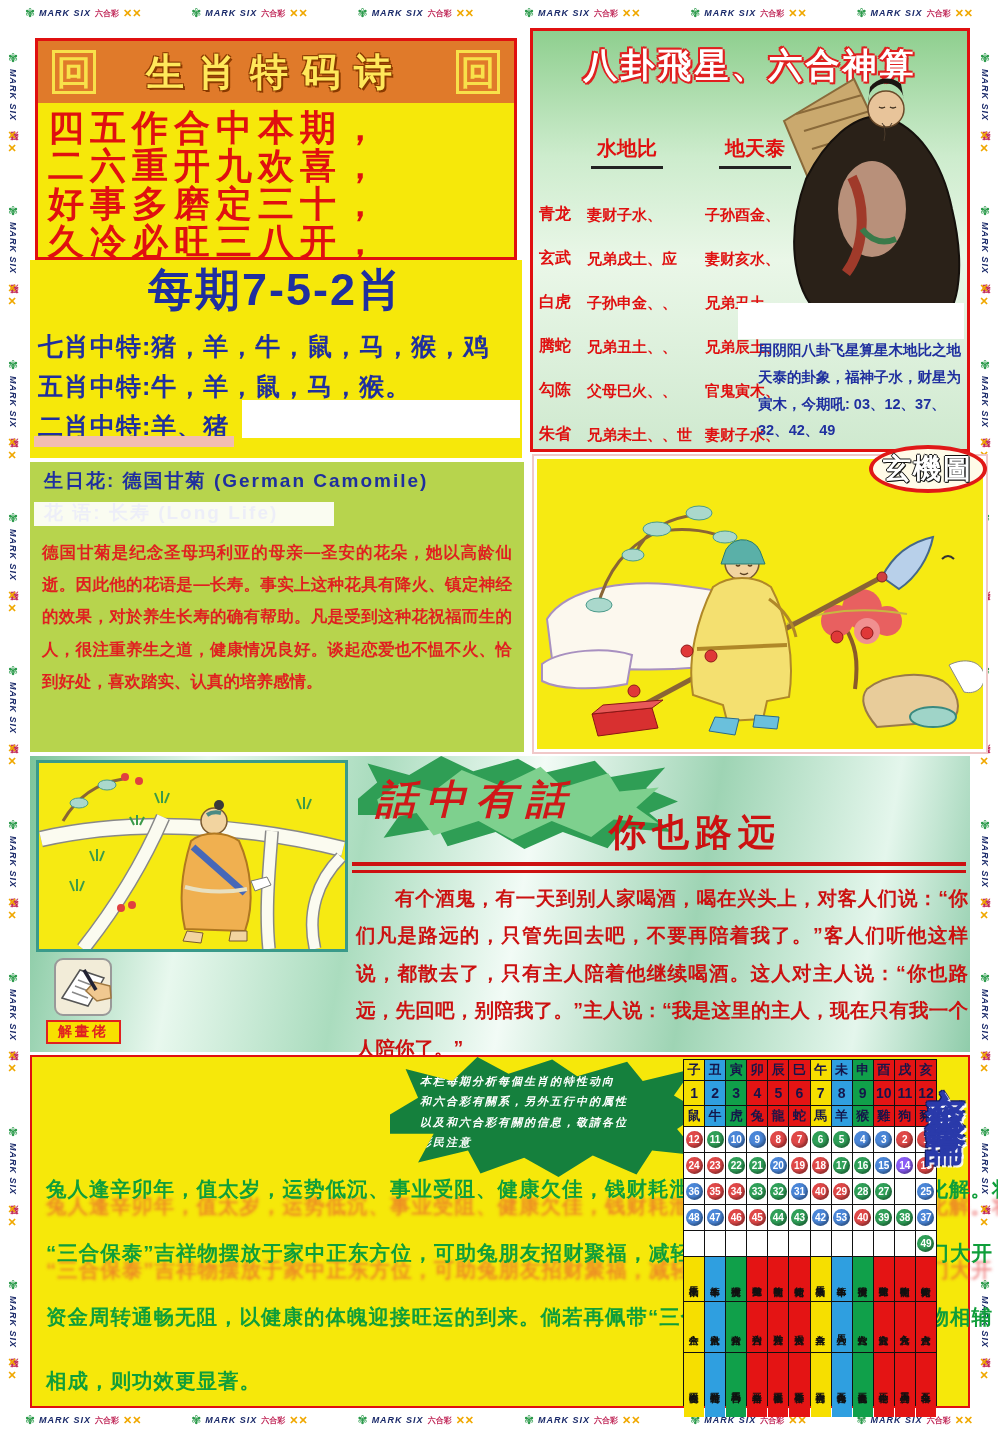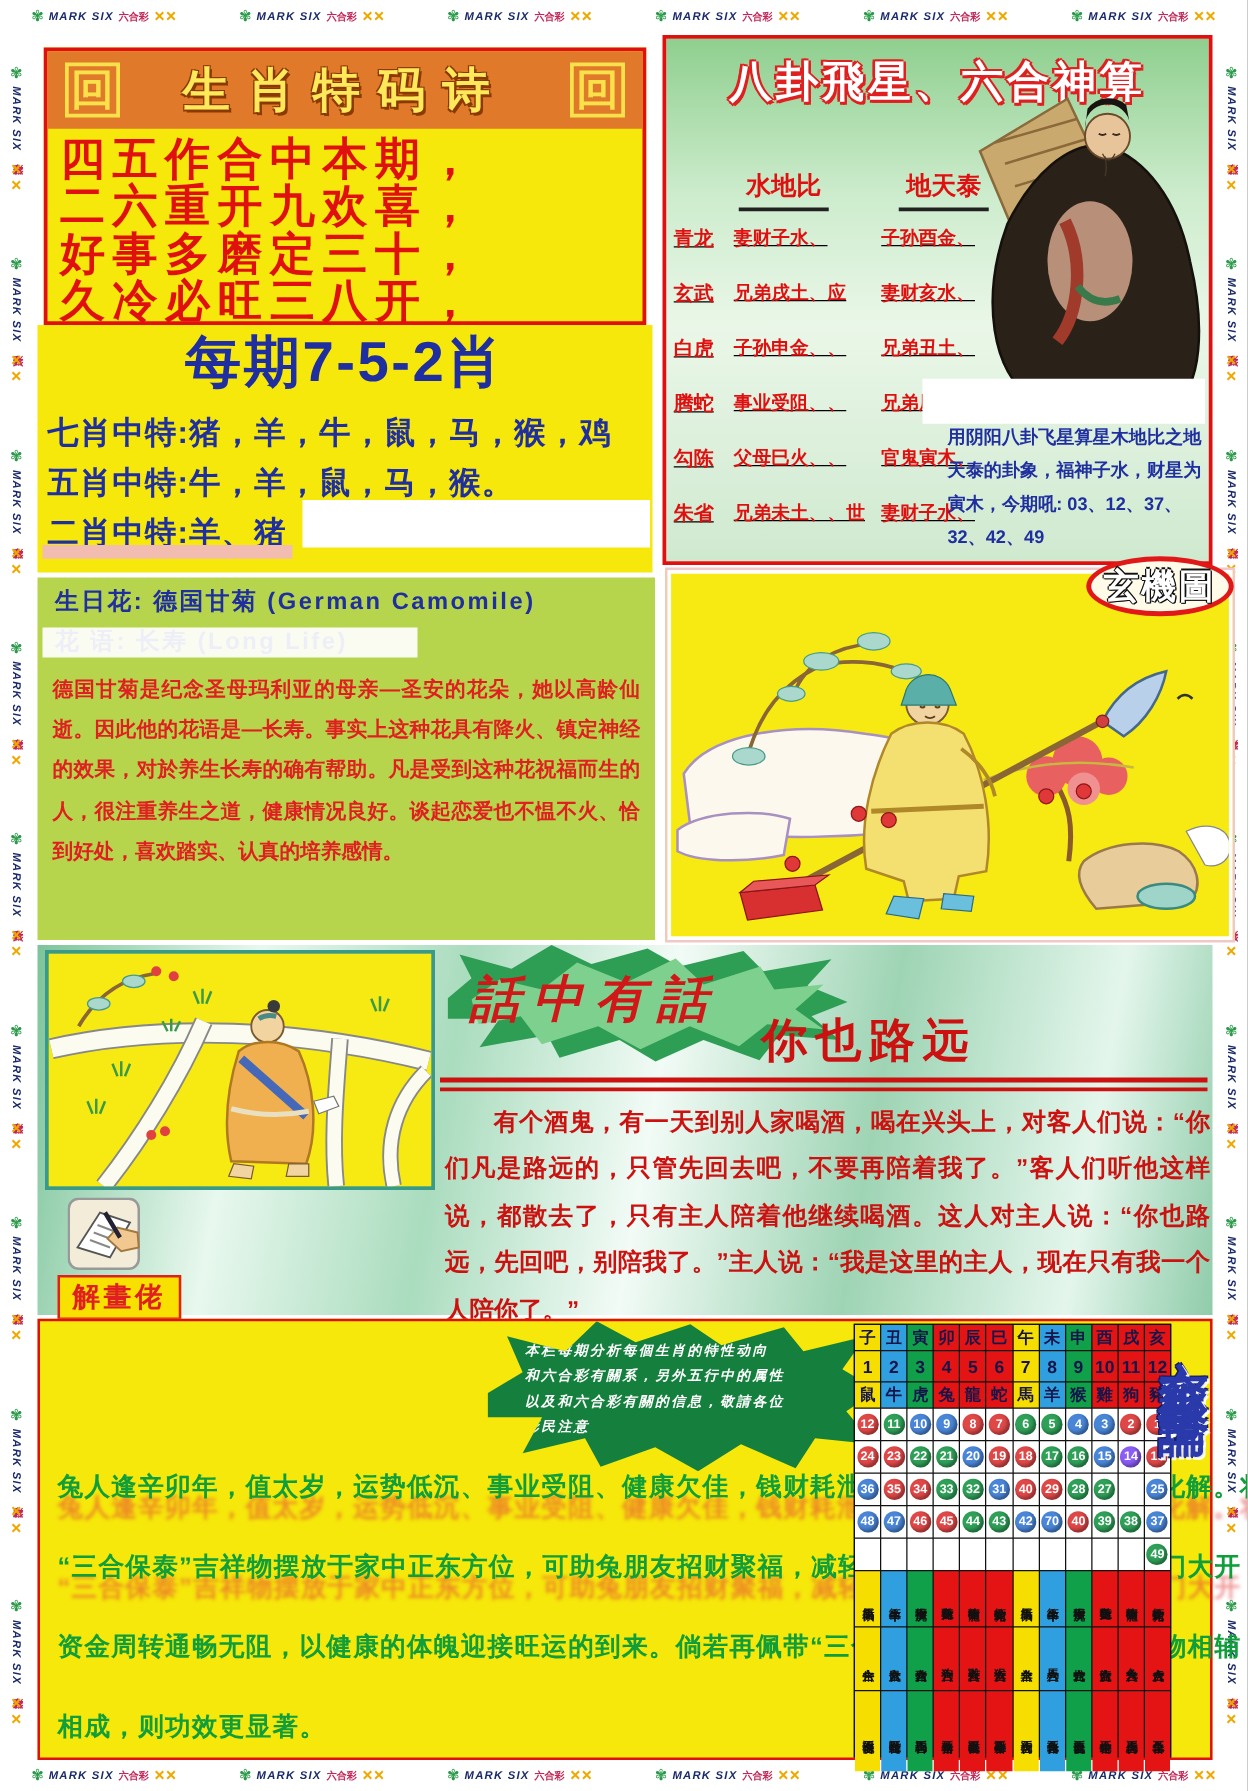--- a/index.html
+++ b/index.html
@@ -34,21 +34,21 @@
   .pick-white-patch { position:absolute; left:212px; top:140px; width:278px; height:38px; background:#fff; }
   .pick-pink-strip { position:absolute; left:4px; top:176px; width:200px; height:11px; background:#f2bdb0; }
 
   
   .bagua-panel { position:absolute; left:504px; top:2px; width:440px; height:424px; border:3px solid #e01010;
     background:linear-gradient(to bottom, #8fcf8f 0%, #cdeccd 30%, #eaf7e8 55%, #cfe9cf 100%); overflow:hidden; }
   .bagua-title { margin-top:12px; text-align:center; font-size:34px; font-weight:900; letter-spacing:3px; color:#fff;
     text-shadow:2px 0 0 #e02020, -2px 0 0 #e02020, 0 2px 0 #e02020, 0 -2px 0 #e02020, 2px 2px 0 #e02020, -2px -2px 0 #e02020; }
   .gua-header { position:absolute; font-size:20px; font-weight:bold; color:#e01010; border-bottom:3px solid #222; padding:0 6px 4px 6px;text-align:center; }
   .gua-rows { position:absolute; left:6px; top:150px; width:310px; }
-  .gua-row { display:flex; height:44px; align-items:flex-start;text-decoration:underline; }
+  .gua-row { display:flex; height:44px; align-items:flex-end; }
   .gua-god   { width:48px; font-size:16px; font-weight:bold; color:#e01010; }
   .gua-left  { width:118px; font-size:15px; font-weight:bold; color:#e01010; }
   .gua-right { font-size:15px; font-weight:bold; color:#e01010; }
   .bagua-white-box { position:absolute; left:205px; top:272px; width:226px; height:36px; background:#fff; }
   .bagua-note { position:absolute; left:225px; top:306px; width:206px; font-size:14.5px; font-weight:bold; color:#1f2f9f; line-height:1.85; }
   .bagua-figure { position:absolute; left:233px; top:28px; }
 
   
   .flower-panel { position:absolute; left:4px; top:436px; width:494px; height:290px; background:#b7d44d; }
   .flower-white-patch { position:absolute; left:4px; top:40px; width:300px; height:24px; background:rgba(255,255,255,.92); }
@@ -60,21 +60,21 @@
   .mystery-panel { position:absolute; left:508px; top:430px; width:452px; height:296px; background:#f6ea12; border:3px solid #fff; box-shadow:0 0 0 2px #f0c8c8; }
   .mystery-badge { position:absolute; right:-4px; top:-14px; background:#fffbe8; border:4px solid #e01818; border-radius:50%;
     padding:1px 10px; font-size:28px; font-weight:900; color:#fff; letter-spacing:2px;
     text-shadow:1px 0 0 #111,-1px 0 0 #111,0 1px 0 #111,0 -1px 0 #111,1px 1px 0 #111; z-index:5; }
 
   
   .story-panel { position:absolute; left:4px; top:730px; width:940px; height:296px;
     background:linear-gradient(100deg,#7cc49a 0%, #e8f8ee 18%, #aadcbe 35%, #f2fbf6 52%, #9ed4b4 70%, #e4f6ec 88%, #8fccaa 100%); }
   .illus-frame { position:absolute; left:6px; top:4px; width:312px; height:192px; border:3px solid #3a9a8a; background:#f6ea12; }
   .hand-box { position:absolute; left:24px; top:202px; }
-  .story-badge { position:absolute; left:16px; top:264px; background:#f8e000; border:2px solid #e02020; color:#e02020; font-size:22px; font-weight:bold; padding:1px 10px; letter-spacing:3px; }
+  .story-badge { position:absolute; left:16px; top:264px; background:#f8e000; border:2px solid #e02020; color:#e02020; font-size:14px; font-weight:bold; padding:1px 10px; letter-spacing:3px; }
   .star-wrap { position:absolute; left:328px; top:0; width:320px; height:95px; }
   .star-a { position:absolute; inset:0; background:#2f9e55;
     clip-path:polygon(0% 45%,6% 28%,3% 8%,16% 20%,26% 0%,36% 16%,50% 3%,58% 18%,74% 5%,79% 22%,96% 12%,90% 34%,100% 48%,91% 60%,98% 80%,83% 76%,78% 97%,64% 80%,52% 98%,43% 80%,28% 95%,25% 76%,8% 86%,13% 62%,0% 62%); }
   .star-b { position:absolute; inset:8% 6%; background:#7ed08e;
     clip-path:polygon(0% 45%,8% 25%,20% 35%,30% 8%,44% 28%,58% 4%,66% 30%,82% 12%,86% 35%,100% 30%,92% 55%,100% 75%,84% 70%,76% 92%,62% 72%,48% 95%,36% 72%,20% 90%,14% 62%,2% 70%); }
   .star-text { position:absolute; left:18px; top:16px; font-size:40px; font-weight:900; font-style:italic; color:#d01818; letter-spacing:10px; white-space:nowrap; }
   .story-title { position:absolute; left:500px; top:52px; width:330px; text-align:center; font-size:37px; font-weight:900; color:#cc1111; letter-spacing:6px; }
   .double-line { position:absolute; left:322px; top:106px; width:614px; height:11px; border-top:4px solid #cc1111; border-bottom:3px solid #cc1111; }
   .story-text { position:absolute; left:326px; top:124px; width:612px; }
   .story-text p { font-size:19.5px; font-weight:bold; color:#cc1111; line-height:1.92; text-indent:2em; text-align:justify; }
@@ -355,21 +355,21 @@
             <span class="gua-left">兄弟戌土、应</span>
             <span class="gua-right">妻财亥水、</span>
           </div>
         <div class="gua-row">
             <span class="gua-god">白虎</span>
             <span class="gua-left">子孙申金、、</span>
             <span class="gua-right">兄弟丑土、</span>
           </div>
         <div class="gua-row">
             <span class="gua-god">腾蛇</span>
-            <span class="gua-left">事业受阻、、</span>
+            <span class="gua-left">兄弟丑土、、</span>
             <span class="gua-right">兄弟辰土、</span>
           </div>
         <div class="gua-row">
             <span class="gua-god">勾陈</span>
             <span class="gua-left">父母巳火、、</span>
             <span class="gua-right">官鬼寅木、</span>
           </div>
         <div class="gua-row">
             <span class="gua-god">朱省</span>
             <span class="gua-left">兄弟未土、、世</span>
@@ -666,21 +666,21 @@
           <div class="zc ballcell">
             <span class="ball" style="background: rgb(47, 160, 88);">44</span>
           </div>
           <div class="zc ballcell">
             <span class="ball" style="background: rgb(47, 160, 88);">43</span>
           </div>
           <div class="zc ballcell">
             <span class="ball" style="background: rgb(74, 134, 216);">42</span>
           </div>
           <div class="zc ballcell">
-            <span class="ball" style="background: rgb(74, 134, 216);">70</span>
+            <span class="ball" style="background: rgb(74, 134, 216);">53</span>
           </div>
           <div class="zc ballcell">
             <span class="ball" style="background: rgb(224, 72, 72);">40</span>
           </div>
           <div class="zc ballcell">
             <span class="ball" style="background: rgb(47, 160, 88);">39</span>
           </div>
           <div class="zc ballcell">
             <span class="ball" style="background: rgb(47, 160, 88);">38</span>
           </div>

